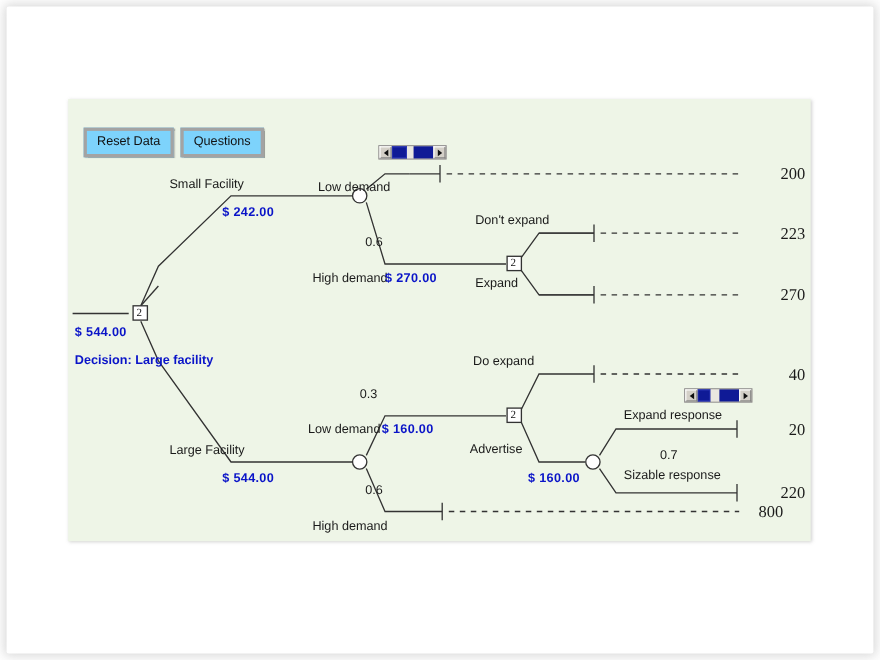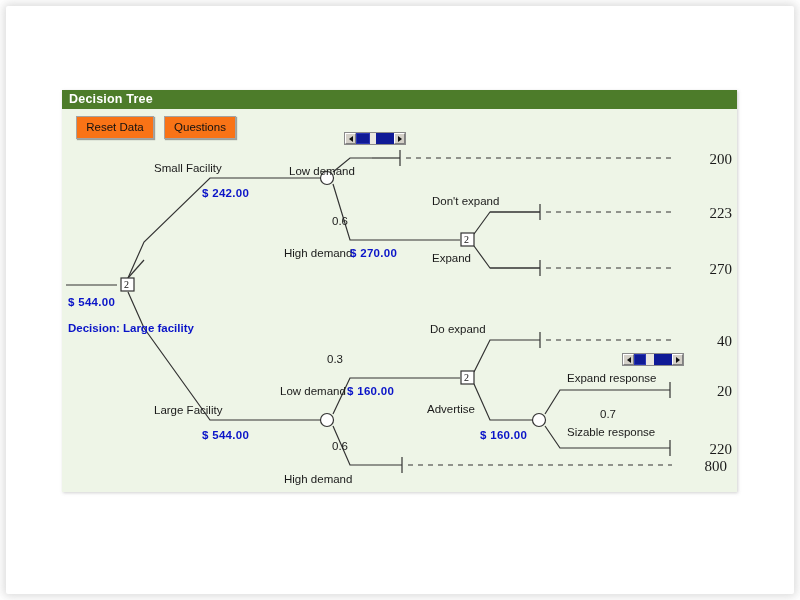--- a/index.html
+++ b/index.html
@@ -50,22 +50,22 @@
     color: #ffffff;
     font-size: 12.5px;
     font-weight: bold;
     letter-spacing: .2px;
     white-space: nowrap;
   }
 
   
   .btn {
     position: absolute;
-    background: #f97316;
-    border: 1px solid #a3a3a3;
+    background: #7dd3fc;
+    border: 3px solid #a3a3a3;
     box-shadow: 1px 1px 1px rgba(90,90,90,.55);
     font-family: "Liberation Sans", sans-serif;
     font-size: 11.5px;
     color: #111111;
     text-align: center;
     line-height: 20px;
     height: 21px;
     cursor: pointer;
     user-select: none;
   }
@@ -161,23 +161,20 @@
   }
 </style>
 </head>
 <body>
 
 <div id="page">
   <div id="page-edge"></div>
 
   <div id="applet">
 
-    <div id="title-bar">
-      <span class="title-text">Decision Tree</span>
-    </div>
 
     <div class="btn" id="btn-reset">Reset Data</div>
     <div class="btn" id="btn-questions">Questions</div>
 
     <div id="canvas">
       <svg width="675" height="402" viewBox="0 0 675 402" xmlns="http://www.w3.org/2000/svg">
         <g stroke="#333333" stroke-width="1.2" fill="none" shape-rendering="geometricPrecision">
 
           <path d="M4,195 L55,195"></path>
 
@@ -276,21 +273,21 @@
       <span class="lbl prob" style="left:530px; top:263px;margin-left:47px;">0.30</span>
       <span class="lbl" style="left:505px; top:282px;">Expand response</span>
       <span class="lbl payoff" style="left:636px; top:293px; width:34px;">20</span>
 
       <span class="lbl prob" style="left:538px; top:318px;">0.7</span>
       <span class="lbl" style="left:505px; top:336px;">Sizable response</span>
       <span class="lbl payoff" style="left:636px; top:351px; width:34px;">220</span>
 
       <span class="lbl prob" style="left:270px; top:350px;">0.6</span>
       <span class="lbl" style="left:222px; top:383px;">High demand</span>
-      <span class="lbl payoff" style="left:631px; top:368px; width:34px;">800</span>
+      <span class="lbl payoff" style="left:616px; top:368px; width:34px;">800</span>
 
       <div class="sbar" style="left:282px; top:42px; width:62px;">
         <div class="arrow left"></div>
         <div class="thumb" style="width:14px;"></div>
         <div class="gap" style="width:6px;"></div>
         <div class="track"></div>
         <div class="arrow right"></div>
       </div>
 
       <div class="sbar" style="left:560px; top:263px; width:62px;">

